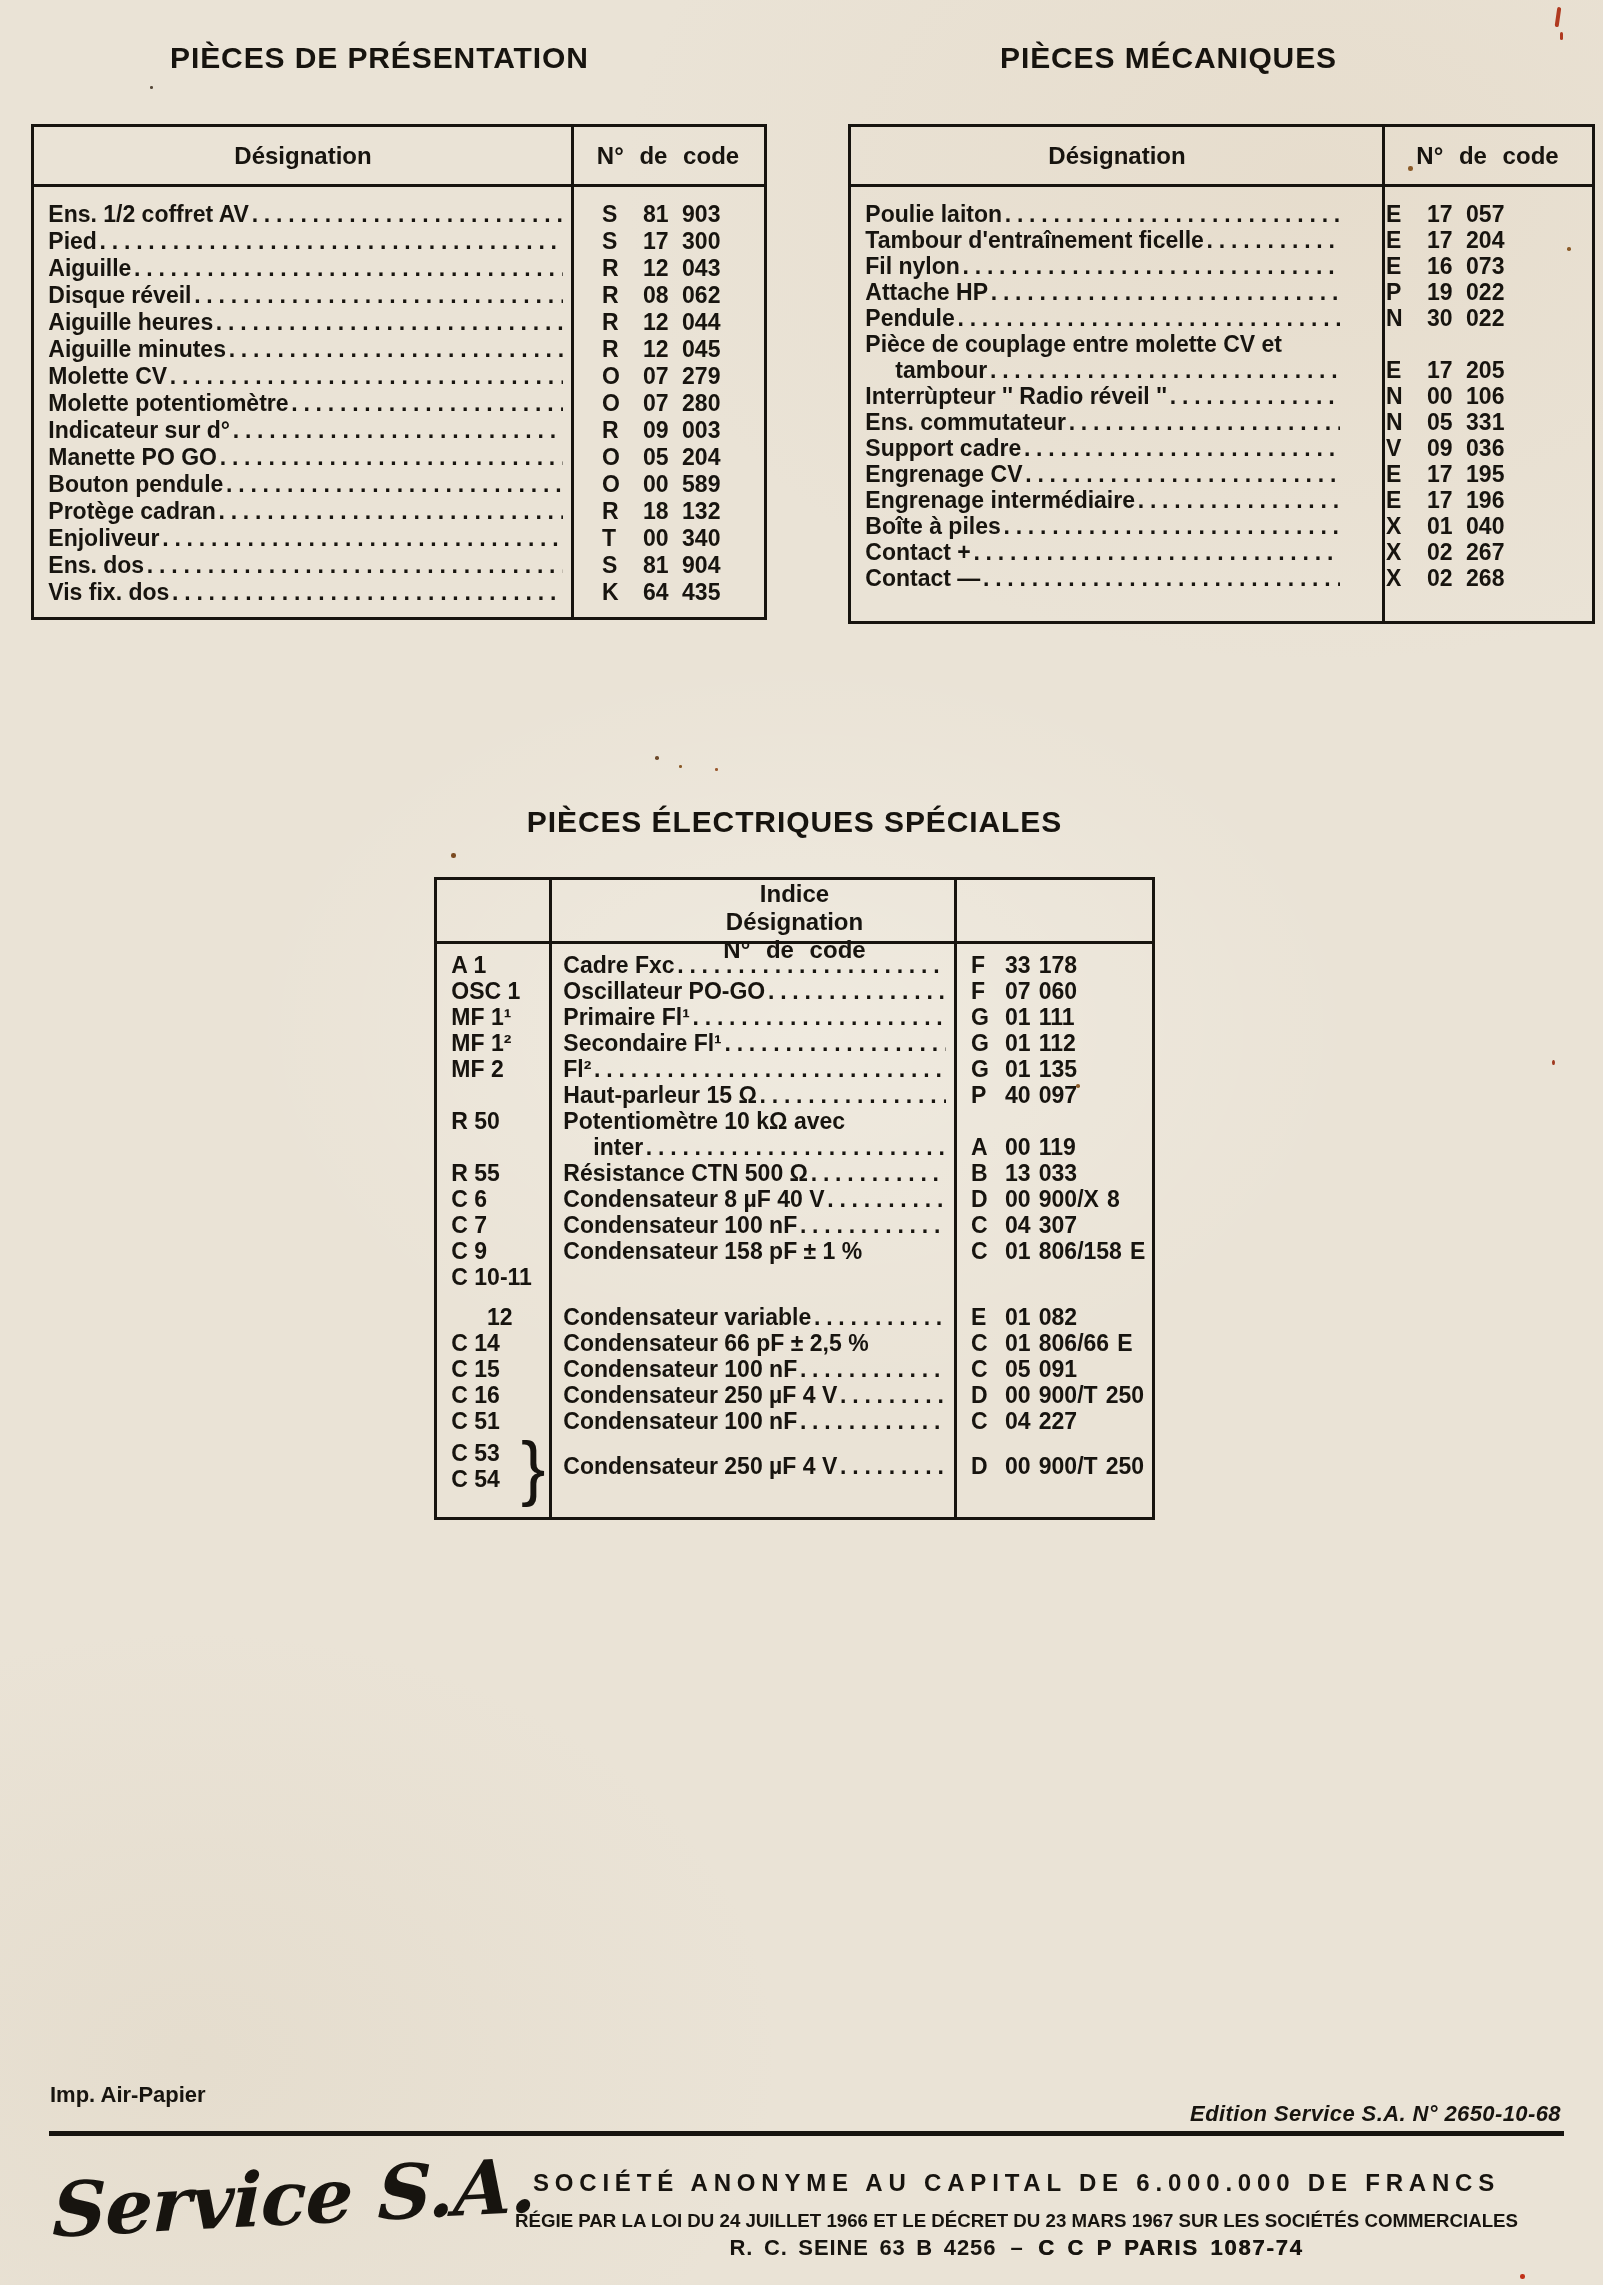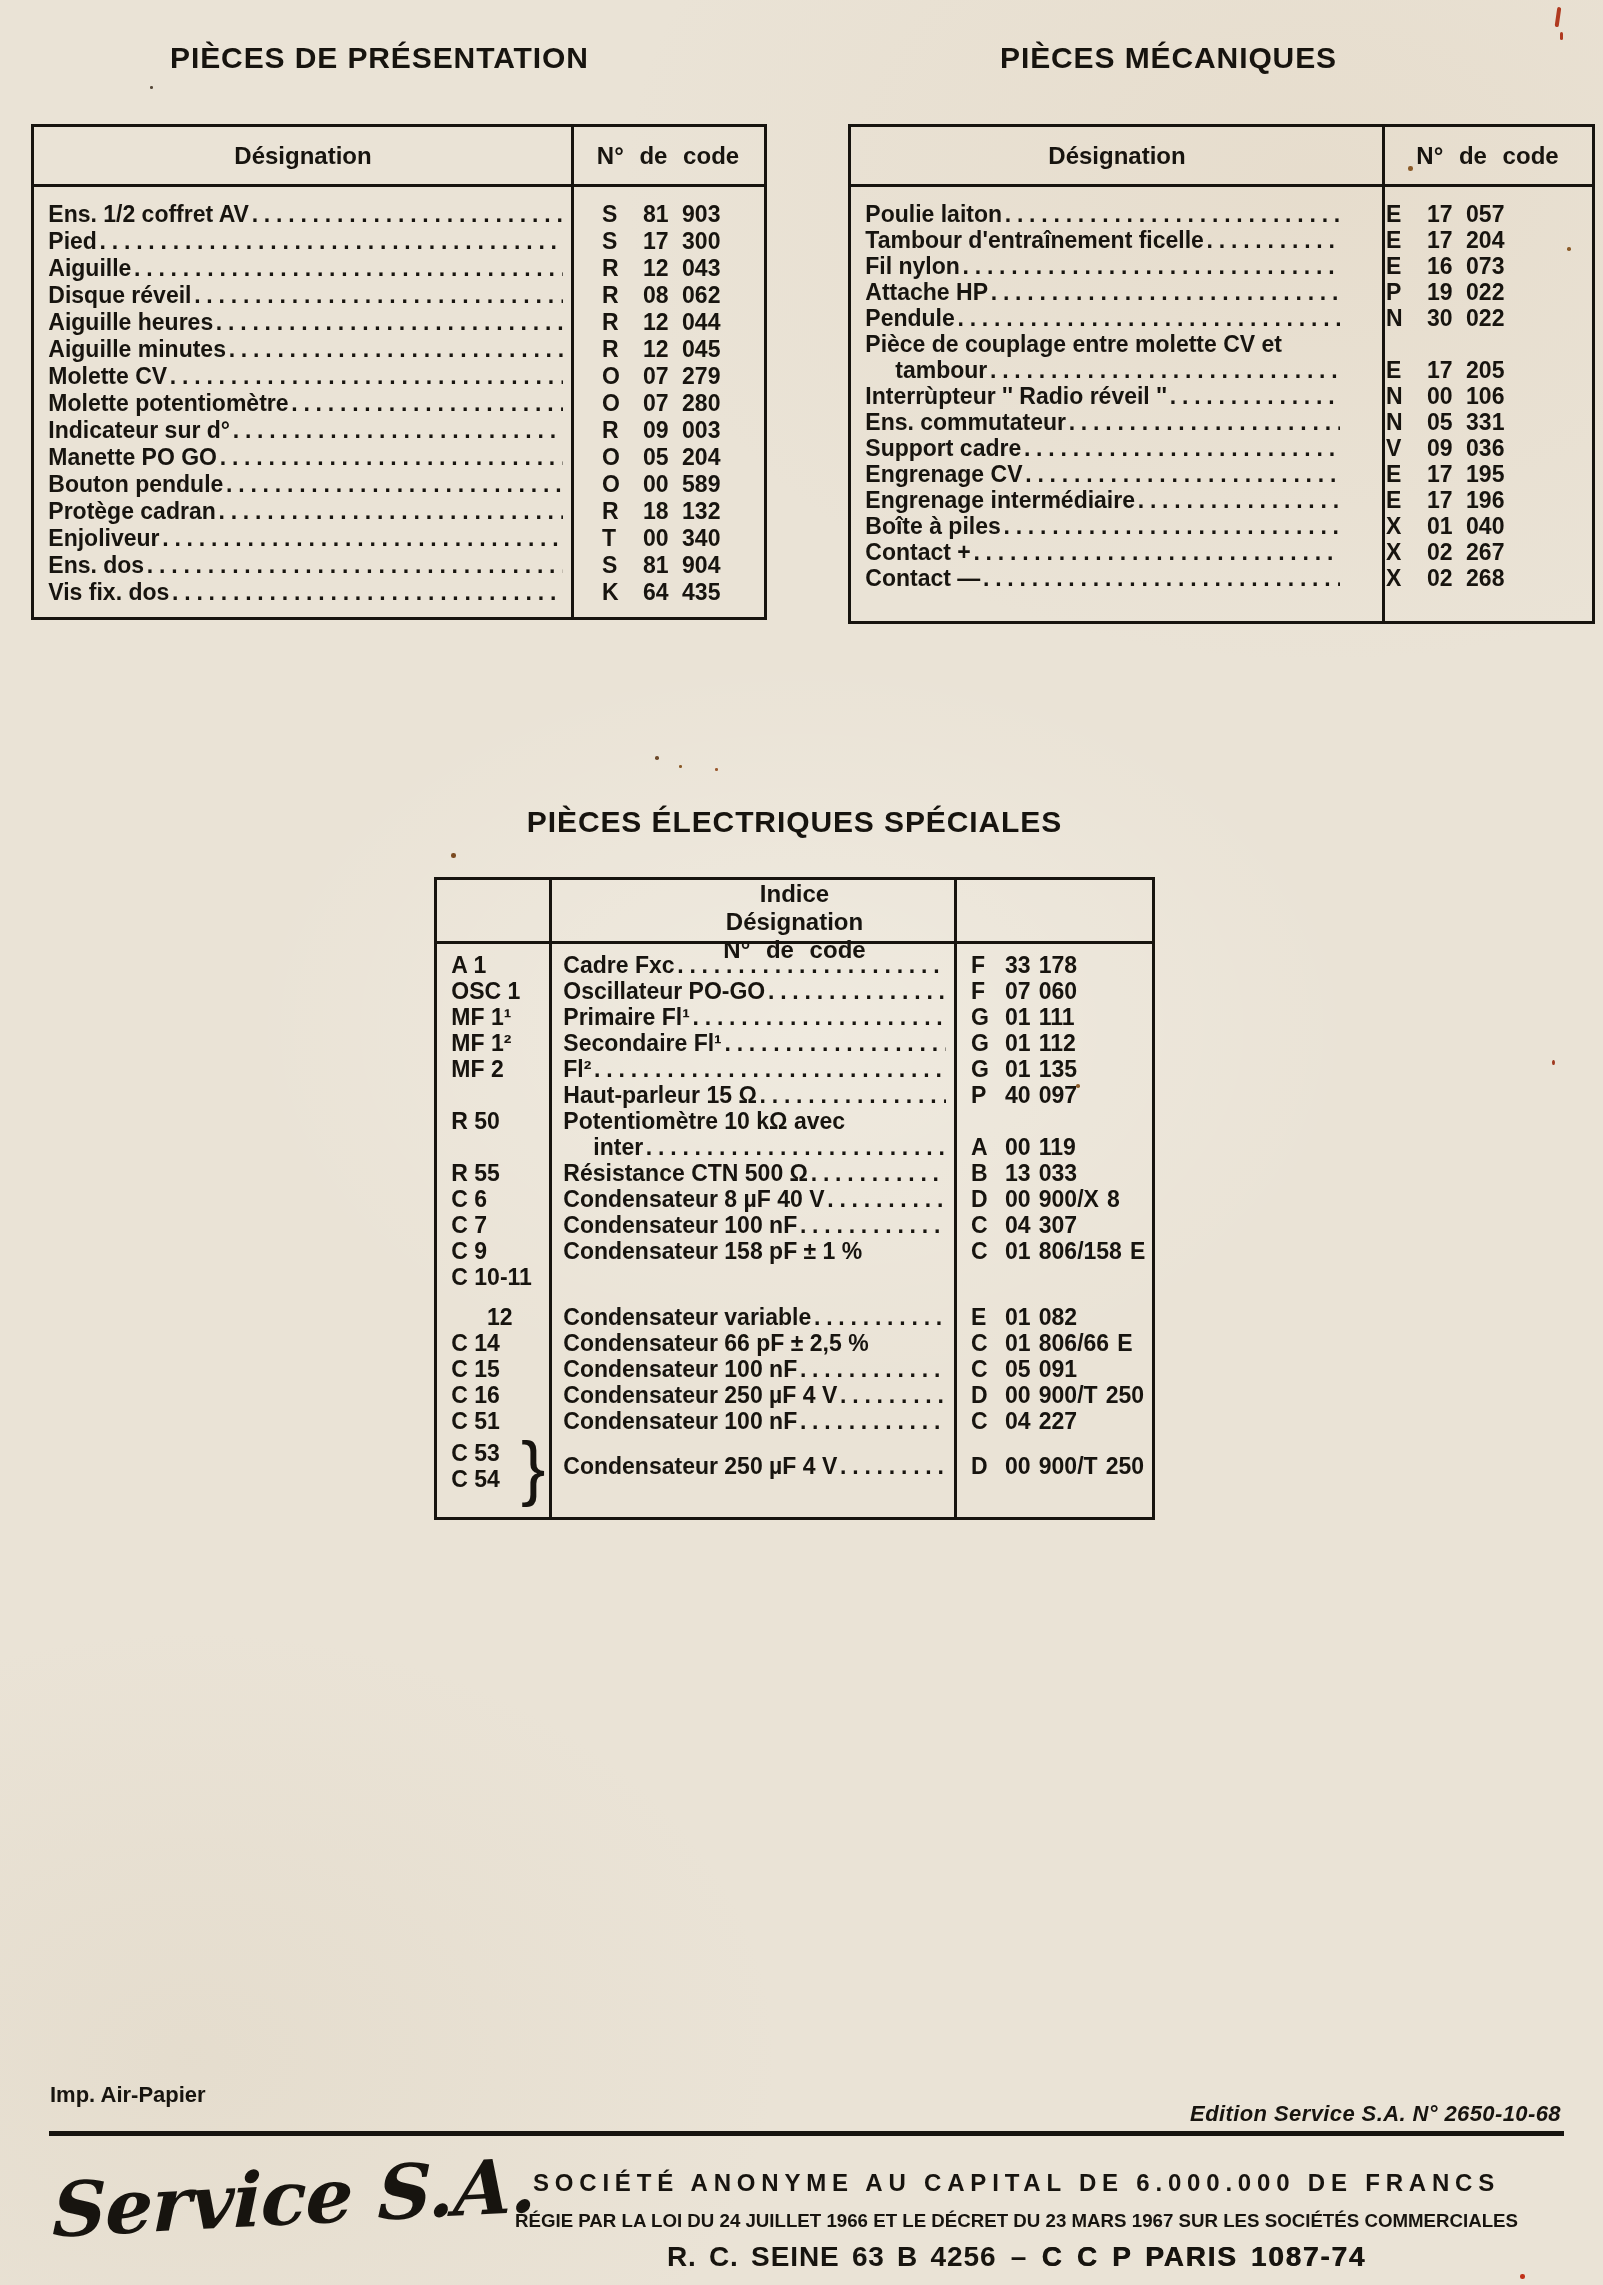--- a/index.html
+++ b/index.html
@@ -61,21 +61,21 @@
   .brace-row .ind{align-self:center;}
   .brace{position:absolute;left:84px;top:50%;transform:translateY(-50%);font-size:73px;font-weight:normal;line-height:1;}
 
   .imp{position:absolute;left:50px;top:2082px;font-family:Liberation Sans, sans-serif;font-size:22px;font-weight:bold;}
   .edition{position:absolute;right:43px;top:2085px;font-style:italic;font-size:22px;letter-spacing:0.4px;margin-top:16px;}
   .rule{position:absolute;left:49px;top:2131px;width:1515px;height:4.5px;background:#17140f;}
   .logo{position:absolute;left:52px;top:2155px;font-family:"DejaVu Serif", serif;font-style:italic;font-weight:bold;font-size:75px;line-height:1.15;transform:rotate(-3deg) skewX(-4deg);letter-spacing:-0.9px;}
   .company{position:absolute;left:466px;top:2169px;width:1101px;text-align:center;}
   .c1{font-size:24px;letter-spacing:5.8px;white-space:nowrap;}
   .c2{font-size:18.7px;margin-top:12.5px;letter-spacing:0;white-space:nowrap;}
-  .c3{font-size:28px;margin-top:9px;letter-spacing:0.9px;word-spacing:3.6px;white-space:nowrap;}
+  .c3{font-size:22px;margin-top:3px;letter-spacing:0.9px;word-spacing:3.6px;white-space:nowrap;}
   .c3 .sep{margin:0 14.3px;}
   .ccp{text-shadow:0.6px 0 currentColor;letter-spacing:1.8px;}
 
   .speck{position:absolute;border-radius:50%;}
 </style>
 </head>
 <body>
 
 <div class="page">
 

